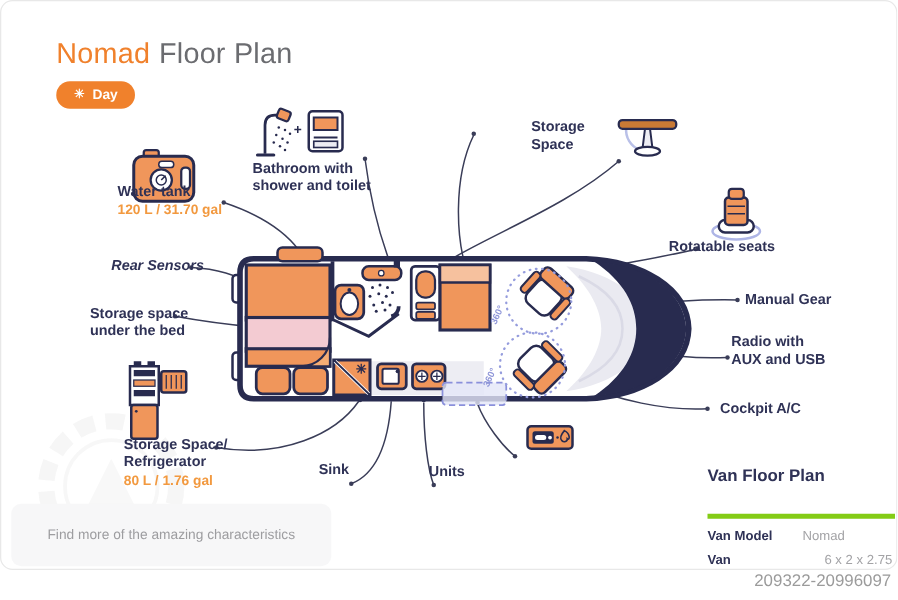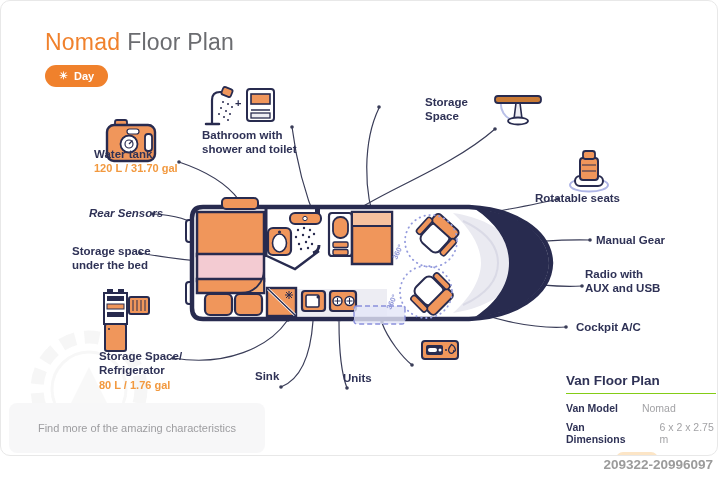--- a/index.html
+++ b/index.html
@@ -24,28 +24,28 @@
        white-space:nowrap;}
   .lbl .val{color:#F2993F;font-size:11px;margin-top:1px;}
 
   .footer-note{position:absolute;left:8px;top:402px;width:256px;height:50px;
                background:rgba(246,246,248,.93);border-radius:8px;display:flex;
                align-items:center;justify-content:center;
                color:#9D9DA0;font-size:11px;line-height:1.5;}
 
   .info-panel{position:absolute;left:565px;top:372px;width:150px;}
   .info-panel .ip-title{font-size:13.5px;font-weight:700;color:#2F3256;
-                        border-bottom:1px solid #84cc16;padding-bottom:5px;margin-bottom:8px;}
+                        border-bottom:4px solid #84cc16;padding-bottom:23px;margin-bottom:8px;}
   .ip-row{display:flex;align-items:center;gap:24px;margin-bottom:7px;}
   .ip-label{font-size:10.5px;font-weight:700;color:#2F3256;}
   .ip-value{font-size:10.5px;color:#A3A3A6;}
   .ip-badge{background:#FCE5C6;color:#EF8B2C;font-size:9px;font-weight:700;
             padding:2px 9px;border-radius:9px;cursor:pointer;}
 
-  .img-id{position:absolute;right:5px;top:457px;font-size:13.5px;color:#9B9B9B;font-weight:bold;}
+  .img-id{position:absolute;right:5px;top:457px;font-size:13.5px;color:#9B9B9B;}
 </style>
 </head>
 <body>
 
 <div id="stage">
   <div id="card">
 
     <svg id="art" width="718" height="455" viewBox="0 0 718 455">
 
       <g opacity="0.55">

